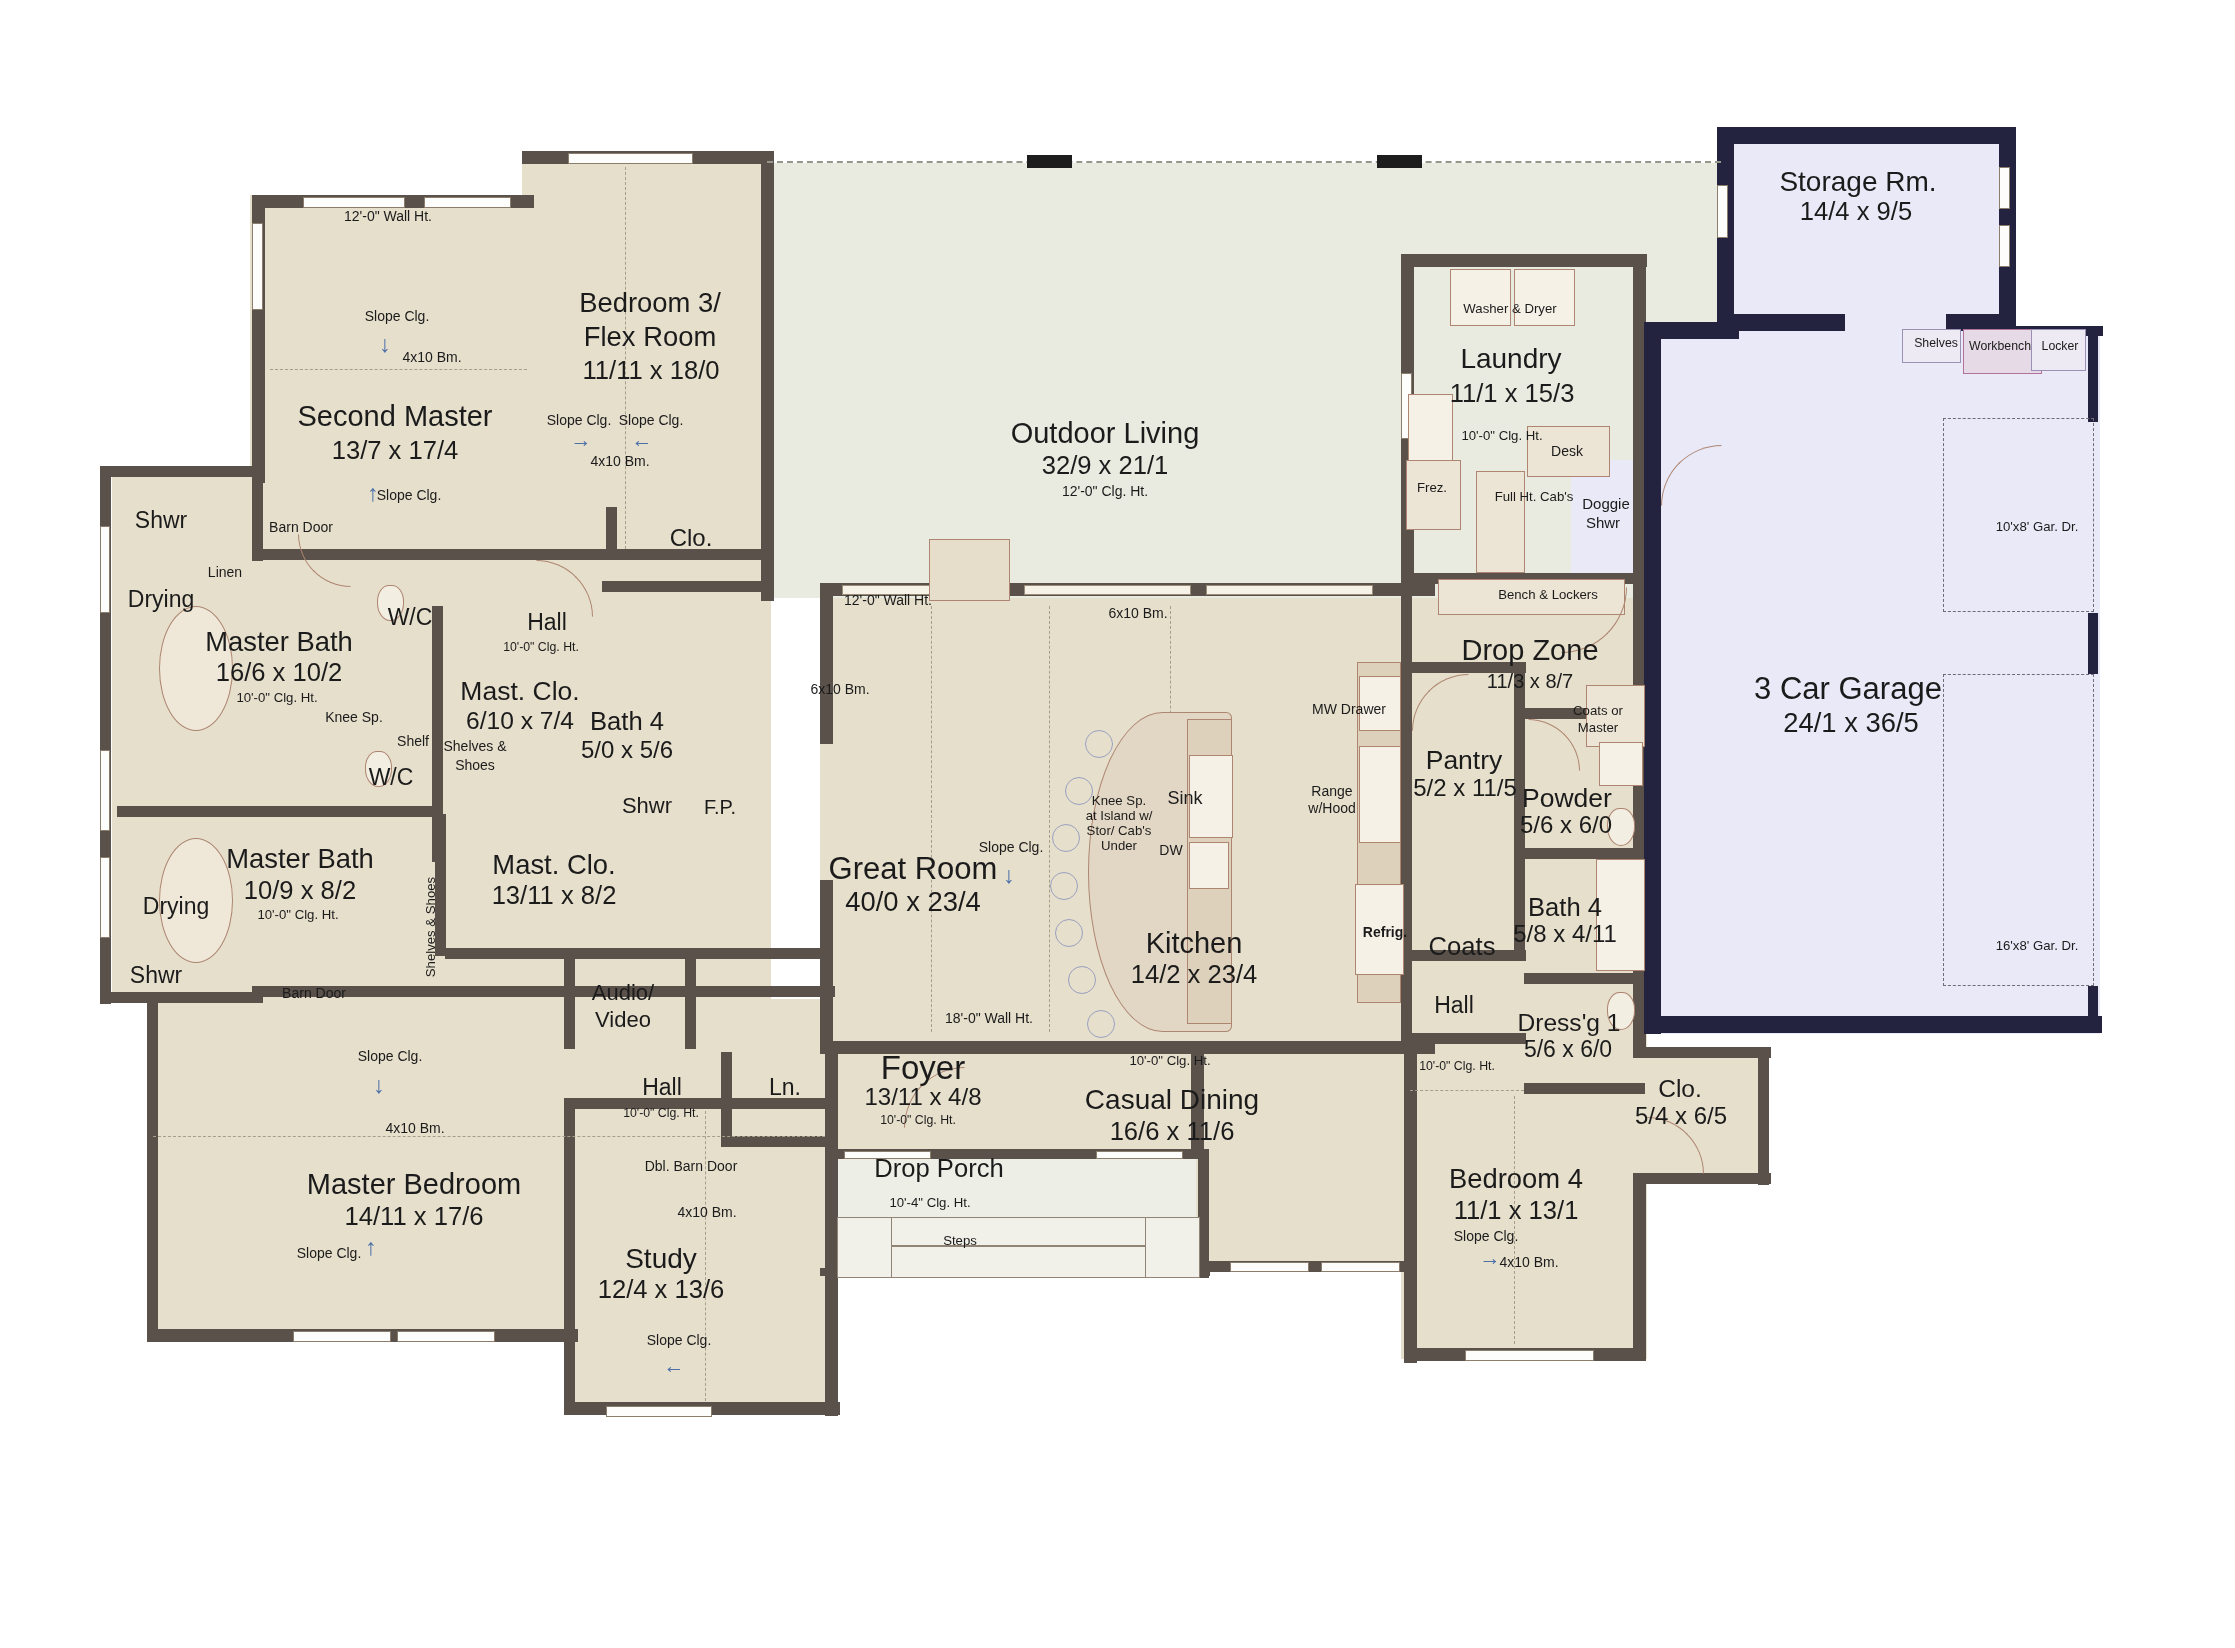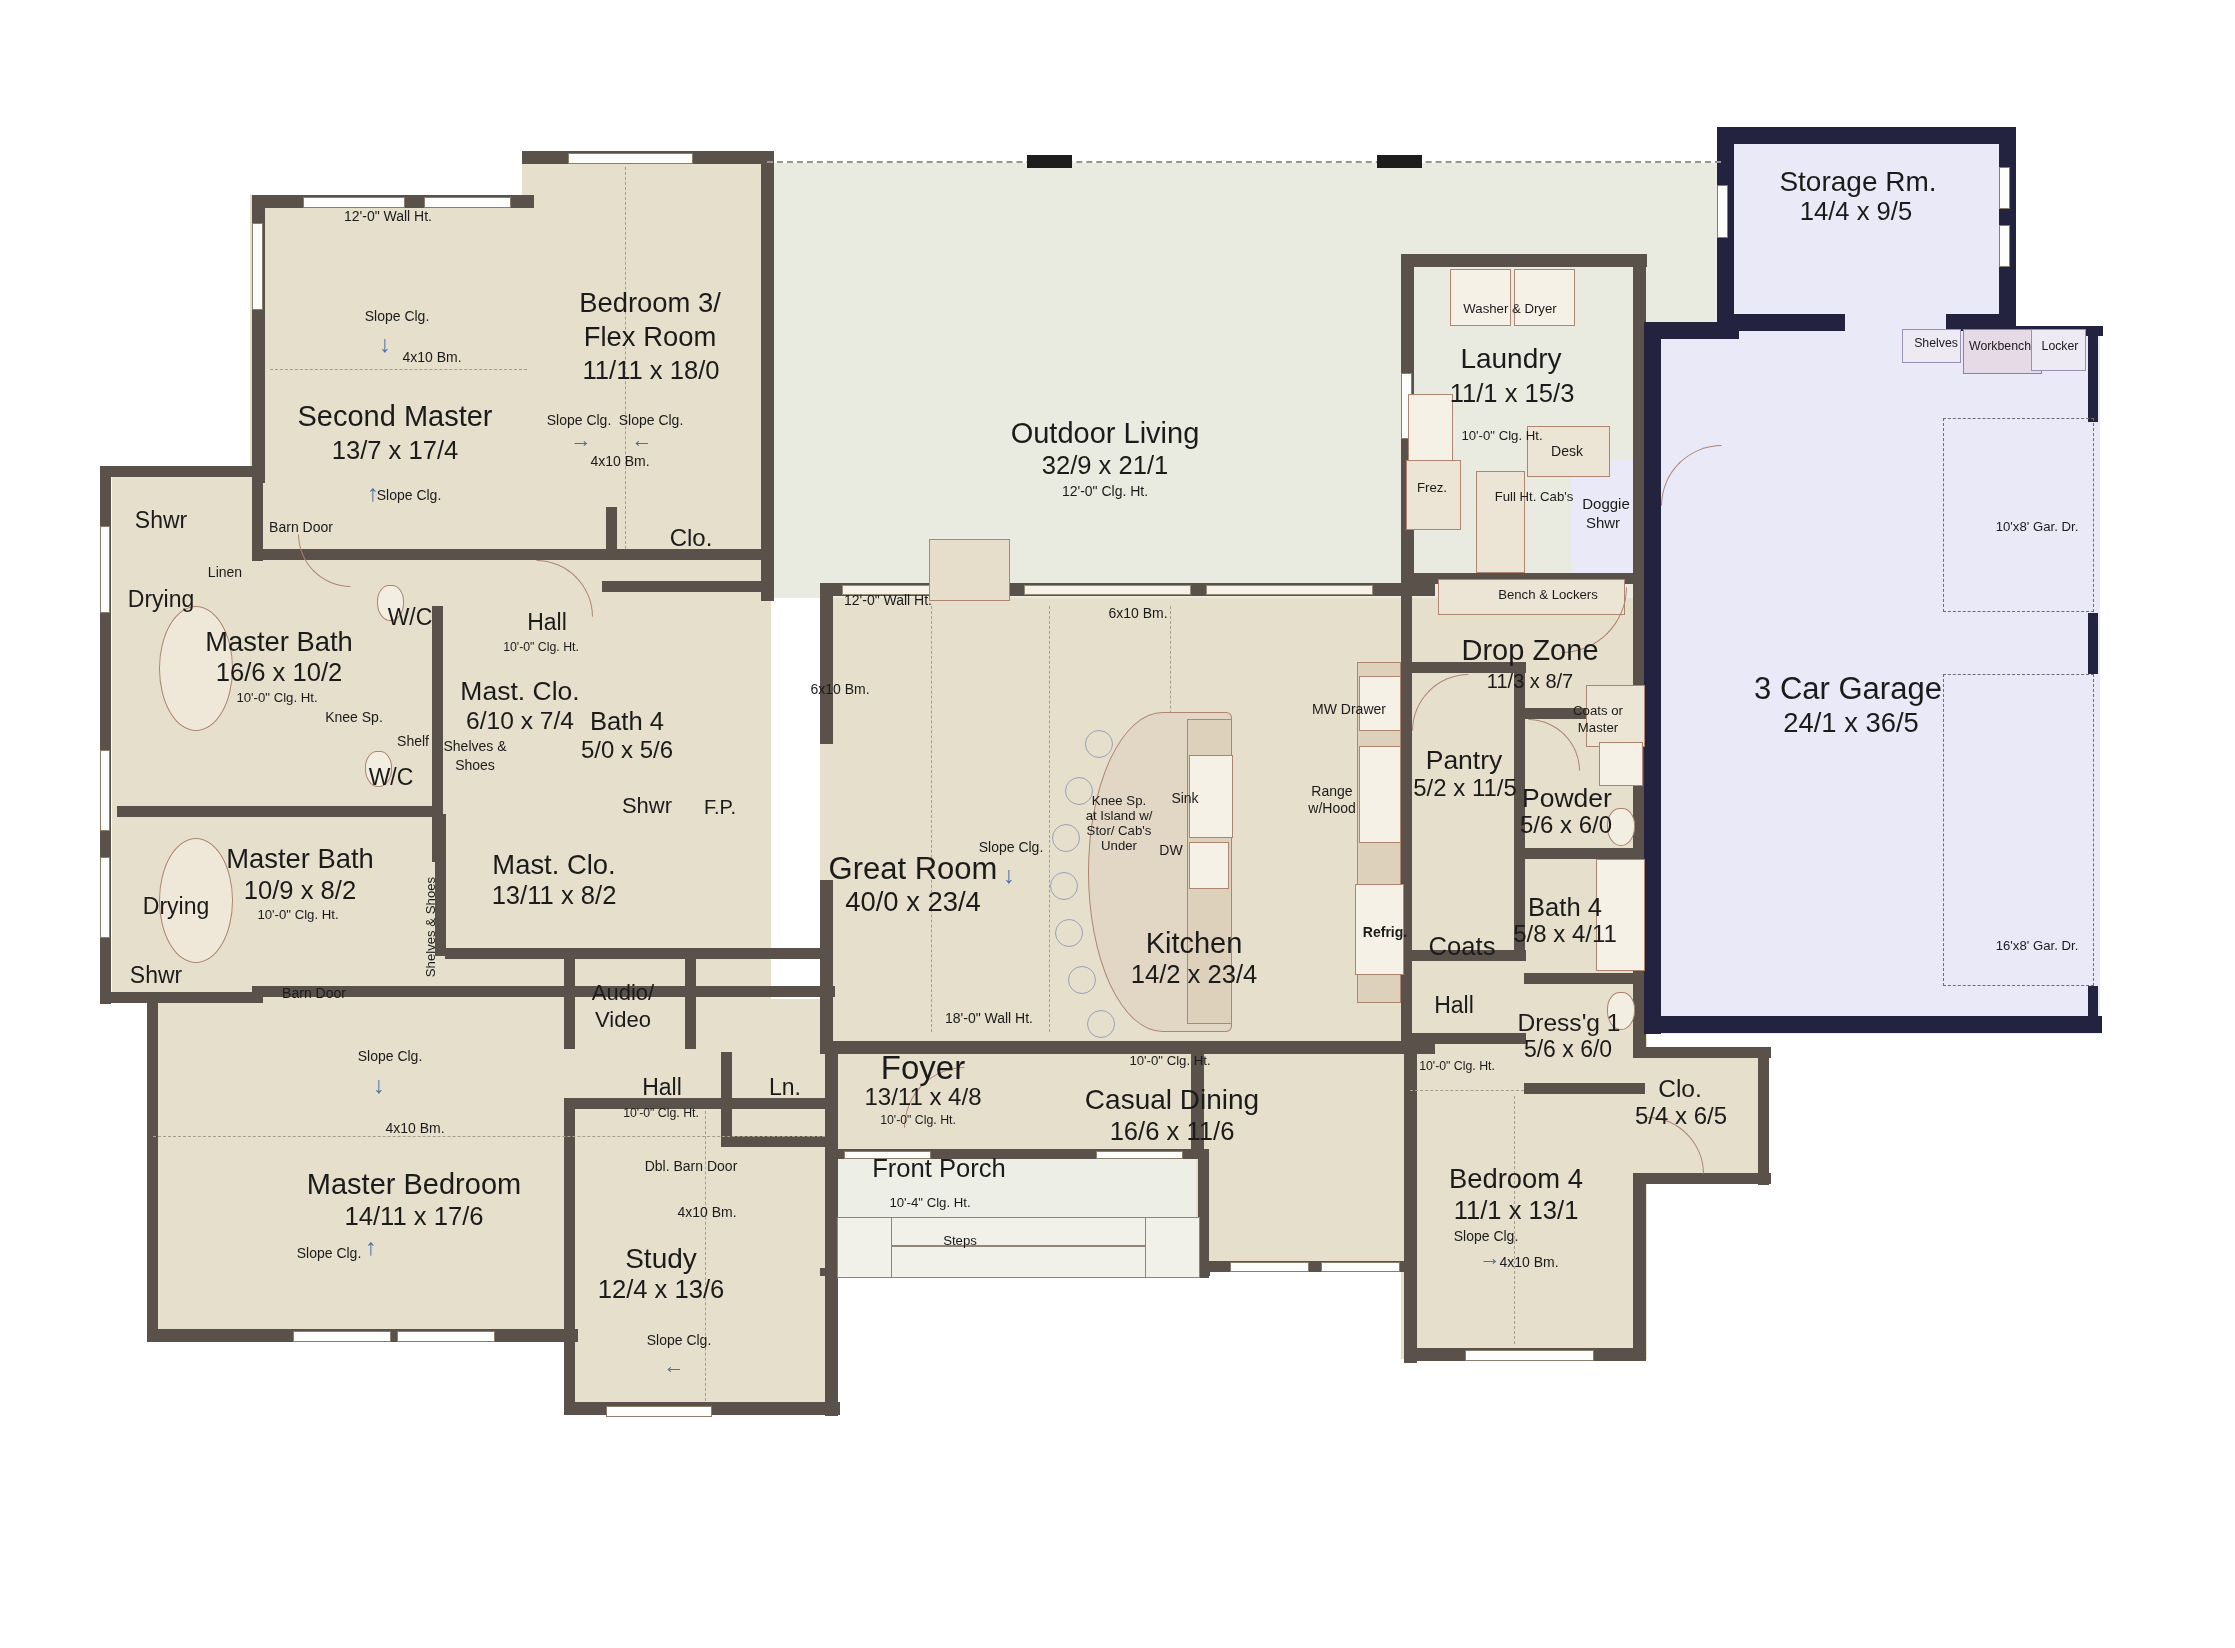--- a/index.html
+++ b/index.html
@@ -279,32 +279,32 @@
     <div class="lbl" style="left: 1138px; top: 613px; font-size: 14px; transform: translate(-50%, -50%);">6x10 Bm.</div>
     <div class="lbl" style="left: 1011px; top: 847px; font-size: 14px; transform: translate(-50%, -50%);">Slope Clg.</div>
     <div class="lbl b" style="left: 1009px; top: 875px; font-size: 23px; transform: translate(-50%, -50%);">↓</div>
     <div class="lbl" style="left: 913px; top: 868px; font-size: 31px; transform: translate(-50%, -50%);">Great Room</div>
     <div class="lbl" style="left: 913px; top: 902px; font-size: 27.4px; transform: translate(-50%, -50%);">40/0 x 23/4</div>
     <div class="lbl" style="left: 989px; top: 1018px; font-size: 14px; transform: translate(-50%, -50%);">18'-0" Wall Ht.</div>
     <div class="lbl" style="left: 1119px; top: 801px; font-size: 13.2px; transform: translate(-50%, -50%);">Knee Sp.</div>
     <div class="lbl" style="left: 1119px; top: 816px; font-size: 13.2px; transform: translate(-50%, -50%);">at Island w/</div>
     <div class="lbl" style="left: 1119px; top: 831px; font-size: 13.2px; transform: translate(-50%, -50%);">Stor/ Cab's</div>
     <div class="lbl" style="left: 1119px; top: 846px; font-size: 13.2px; transform: translate(-50%, -50%);">Under</div>
-    <div class="lbl" style="left: 1185px; top: 798px; font-size: 14px; transform: translate(-50%, -50%);">Sink</div>
+    <div class="lbl" style="left: 1185px; top: 798px; font-size: 18px; transform: translate(-50%, -50%);">Sink</div>
     <div class="lbl" style="left: 1171px; top: 850px; font-size: 14px; transform: translate(-50%, -50%);">DW</div>
     <div class="lbl" style="left: 1349px; top: 709px; font-size: 14px; transform: translate(-50%, -50%);">MW Drawer</div>
     <div class="lbl" style="left: 1332px; top: 791px; font-size: 14px; transform: translate(-50%, -50%);">Range</div>
     <div class="lbl" style="left: 1332px; top: 808px; font-size: 14px; transform: translate(-50%, -50%);">w/Hood</div>
     <div class="lbl" style="left: 1385px; top: 932px; font-size: 14px; transform: translate(-50%, -50%); font-weight: bold;">Refrig.</div>
     <div class="lbl" style="left: 1194px; top: 943px; font-size: 29px; transform: translate(-50%, -50%);">Kitchen</div>
     <div class="lbl" style="left: 1194px; top: 975px; font-size: 25.6px; transform: translate(-50%, -50%);">14/2 x 23/4</div>
     <div class="lbl" style="left: 923px; top: 1067px; font-size: 33px; transform: translate(-50%, -50%);">Foyer</div>
     <div class="lbl" style="left: 923px; top: 1097px; font-size: 24px; transform: translate(-50%, -50%);">13/11 x 4/8</div>
     <div class="lbl" style="left: 918px; top: 1120px; font-size: 12.3px; transform: translate(-50%, -50%);">10'-0" Clg. Ht.</div>
-    <div class="lbl" style="left: 939px; top: 1169px; font-size: 25.6px; transform: translate(-50%, -50%);">Front Porch</div>
+    <div class="lbl" style="left: 939px; top: 1169px; font-size: 25.6px; transform: translate(-50%, -50%);">Drop Porch</div>
     <div class="lbl" style="left: 930px; top: 1203px; font-size: 13.2px; transform: translate(-50%, -50%);">10'-4" Clg. Ht.</div>
     <div class="lbl" style="left: 960px; top: 1241px; font-size: 13.2px; transform: translate(-50%, -50%);">Steps</div>
     <div class="lbl" style="left: 1170px; top: 1061px; font-size: 13.2px; transform: translate(-50%, -50%);">10'-0" Clg. Ht.</div>
     <div class="lbl" style="left: 1172px; top: 1100px; font-size: 28px; transform: translate(-50%, -50%);">Casual Dining</div>
     <div class="lbl" style="left: 1172px; top: 1132px; font-size: 25.6px; transform: translate(-50%, -50%);">16/6 x 11/6</div>
     <div class="lbl" style="left: 1510px; top: 309px; font-size: 13.2px; transform: translate(-50%, -50%);">Washer &amp; Dryer</div>
     <div class="lbl" style="left: 1511px; top: 359px; font-size: 28px; transform: translate(-50%, -50%);">Laundry</div>
     <div class="lbl" style="left: 1512px; top: 394px; font-size: 25.6px; transform: translate(-50%, -50%);">11/1 x 15/3</div>
     <div class="lbl" style="left: 1502px; top: 436px; font-size: 13.2px; transform: translate(-50%, -50%);">10'-0" Clg. Ht.</div>
     <div class="lbl" style="left: 1567px; top: 451px; font-size: 14px; transform: translate(-50%, -50%);">Desk</div>

